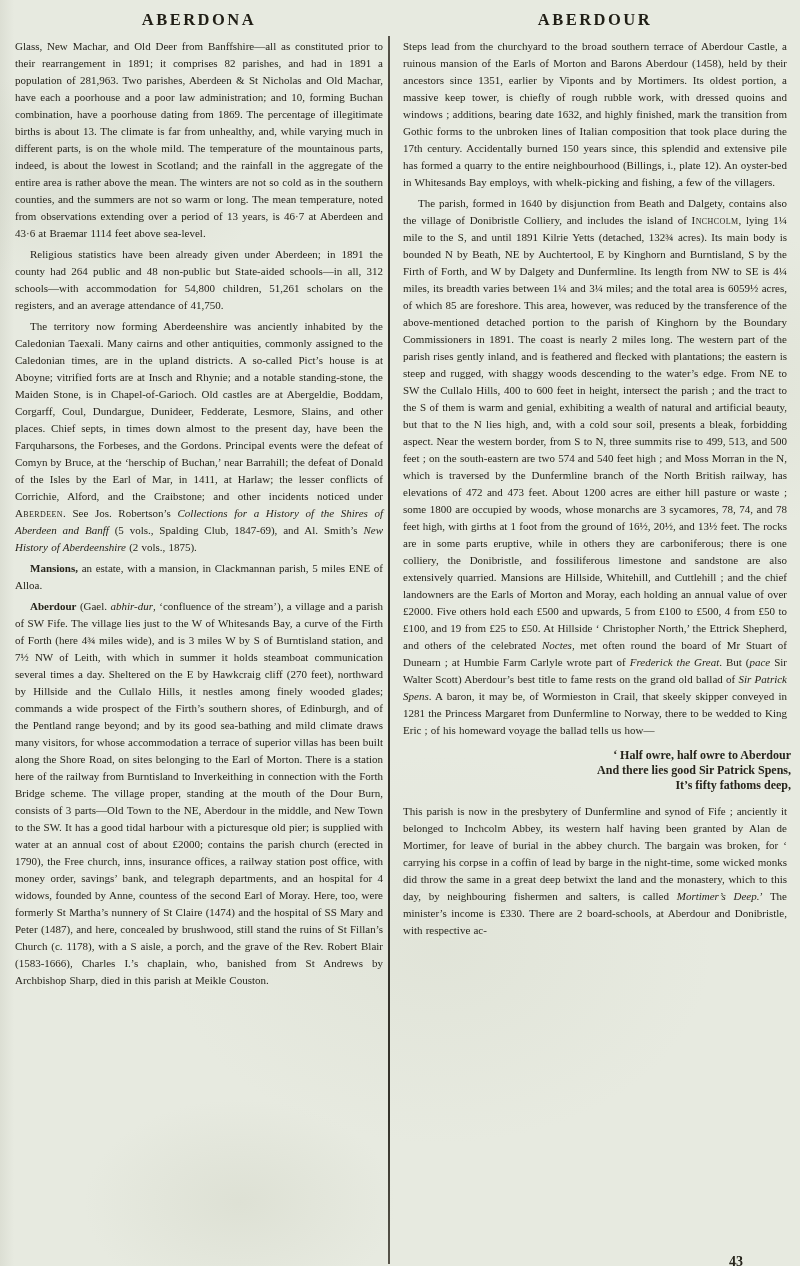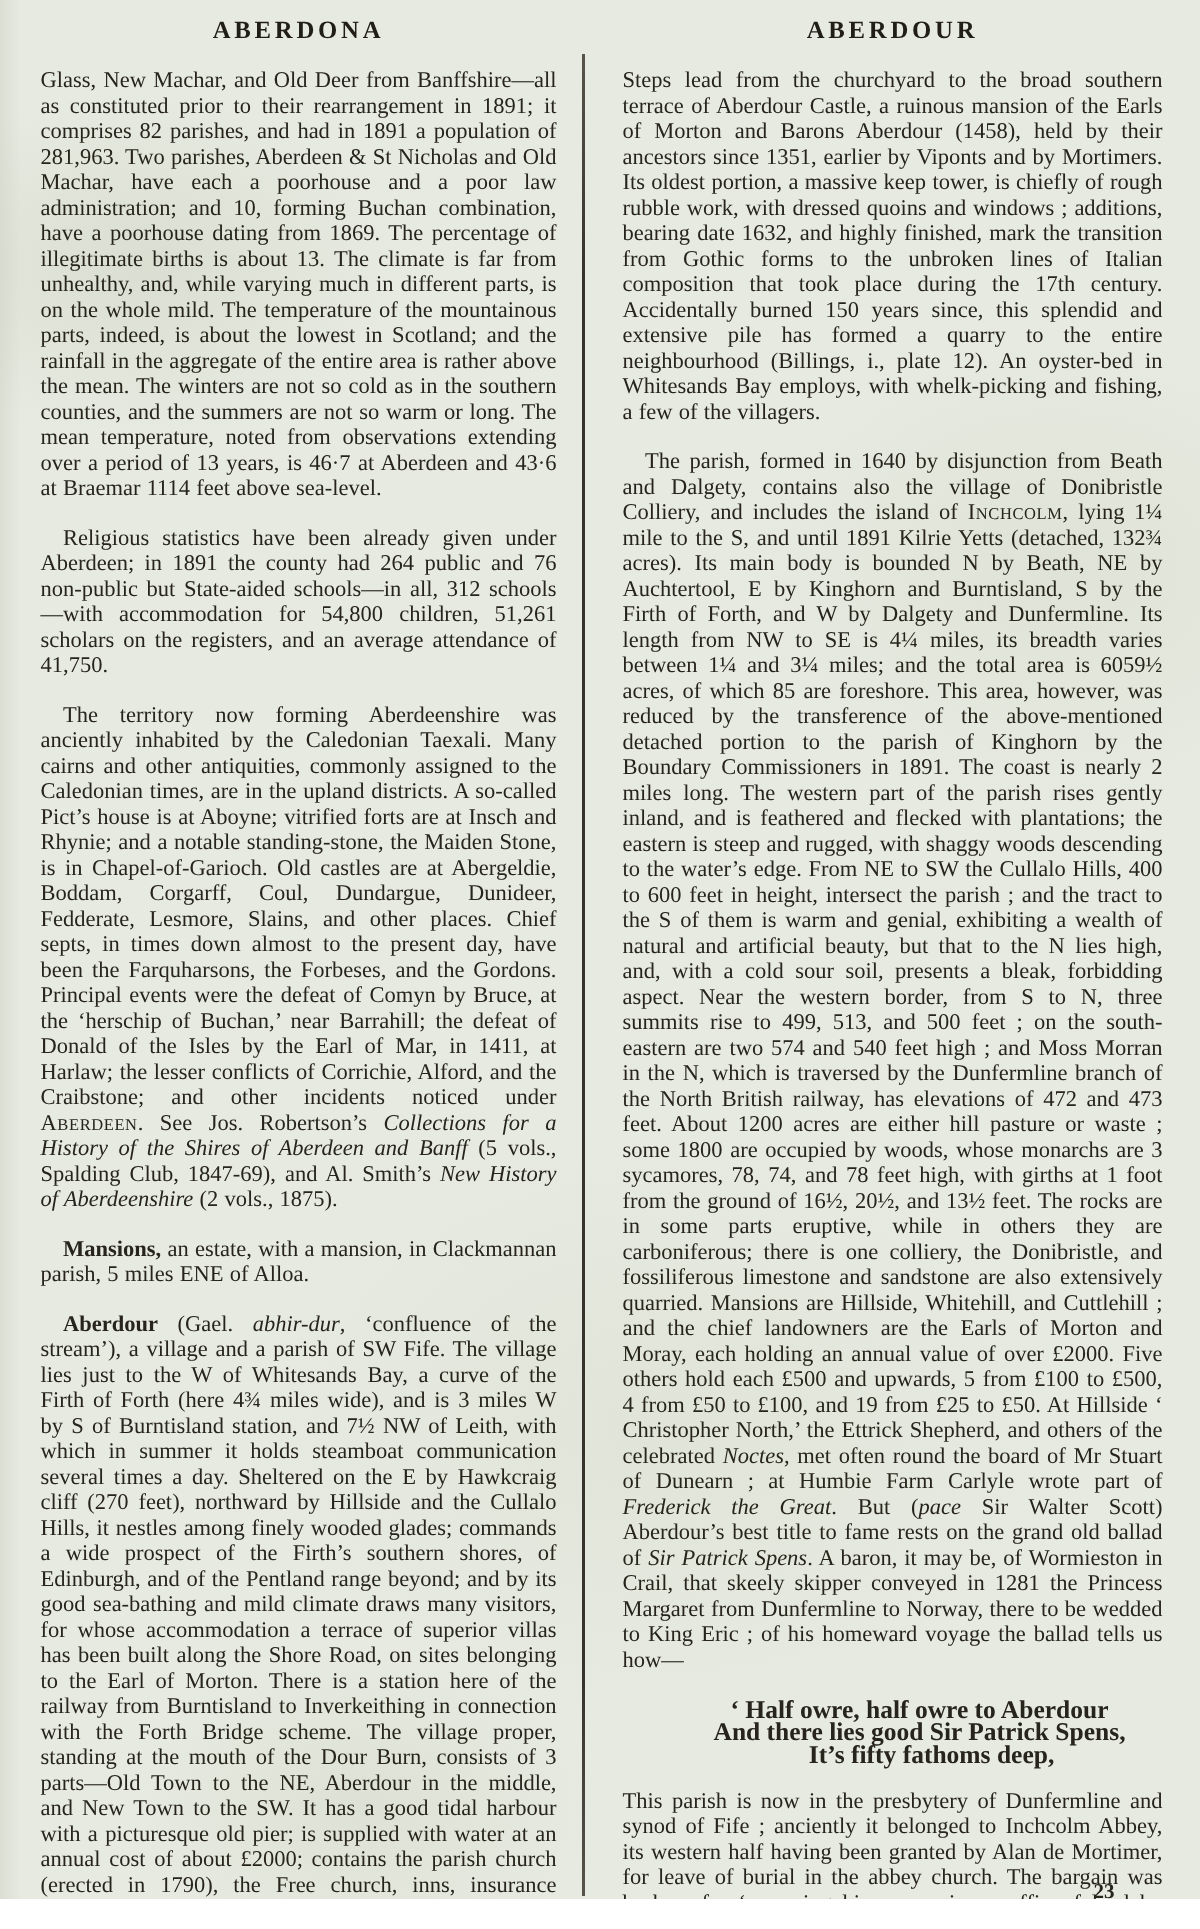--- a/index.html
+++ b/index.html
@@ -24,48 +24,48 @@
   .col-right{left:399px;width:392px;}
   .col-header{
     text-align:center;font-weight:bold;font-size:16.5px;letter-spacing:2.5px;
     color:#201e15;margin:2px 0 8px 0;
   }
   .divider{
     position:absolute;left:388px;top:36px;width:2px;height:1228px;
     background:linear-gradient(#57544a, #35332b 12%, #35332b 88%, #57544a);
   }
   .para{
-    margin:16px;font-size:15px;line-height:17px;text-align:justify;
+    margin:4px;font-size:11px;line-height:17px;text-align:justify;
     word-spacing:0.4px;
   }
   .para.indent{text-indent:15px;}
   .b{font-weight:bold;}
   .i{font-style:italic;}
   .sc{font-variant:small-caps;letter-spacing:.4px;}
   .verse{
-    margin:9px 0 10px 36px;font-size:17px;line-height:15px;font-weight:bold;
-    text-align:center;
+    margin:9px 0 10px 36px;font-size:12px;line-height:15px;font-weight:bold;
+    text-align:right;
   }
   .verse-line{white-space:nowrap;}
   .verse-line.vindent{padding-left:16px;}
   .page-number{
     position:absolute;left:716px;top:1254px;width:40px;
     font-size:14px;font-weight:bold;text-align:center;color:#26241b;
   }
 </style>
 </head>
 <body>
 
 <div class="page">
 
   <div class="col col-left">
     <div class="col-header">ABERDONA</div>
     <div>
         <p class="para"><span>Glass, New Machar, and Old Deer from Banffshire—all as constituted prior to their rearrangement in 1891; it comprises 82 parishes, and had in 1891 a population of 281,963.  Two parishes, Aberdeen &amp; St Nicholas and Old Machar, have each a poorhouse and a poor law administration; and 10, forming Buchan combination, have a poorhouse dating from 1869.  The percentage of illegitimate births is about 13.  The climate is far from unhealthy, and, while varying much in different parts, is on the whole mild.  The temperature of the mountainous parts, indeed, is about the lowest in Scotland; and the rainfall in the aggregate of the entire area is rather above the mean.  The winters are not so cold as in the southern counties, and the summers are not so warm or long.  The mean temperature, noted from observations extending over a period of 13 years, is 46·7 at Aberdeen and 43·6 at Braemar 1114 feet above sea-level.</span></p>
-        <p class="para indent"><span>Religious statistics have been already given under Aberdeen; in 1891 the county had 264 public and 76 non-public but State-aided schools—in all, 312 schools—with accommodation for 54,800 children, 51,261 scholars on the registers, and an average attendance of 41,750.</span></p>
+        <p class="para indent"><span>Religious statistics have been already given under Aberdeen; in 1891 the county had 264 public and 48 non-public but State-aided schools—in all, 312 schools—with accommodation for 54,800 children, 51,261 scholars on the registers, and an average attendance of 41,750.</span></p>
         <p class="para indent"><span>The territory now forming Aberdeenshire was anciently inhabited by the Caledonian Taexali.  Many cairns and other antiquities, commonly assigned to the Caledonian times, are in the upland districts.  A so-called Pict’s house is at Aboyne; vitrified forts are at Insch and Rhynie; and a notable standing-stone, the Maiden Stone, is in Chapel-of-Garioch.  Old castles are at Abergeldie, Boddam, Corgarff, Coul, Dundargue, Dunideer, Fedderate, Lesmore, Slains, and other places.  Chief septs, in times down almost to the present day, have been the Farquharsons, the Forbeses, and the Gordons.  Principal events were the defeat of Comyn by Bruce, at the ‘herschip of Buchan,’ near Barrahill; the defeat of Donald of the Isles by the Earl of Mar, in 1411, at Harlaw; the lesser conflicts of Corrichie, Alford, and the Craibstone; and other incidents noticed under </span><span class="sc">Aberdeen</span><span>.  See Jos. Robertson’s </span><span class="i">Collections for a History of the Shires of Aberdeen and Banff</span><span> (5 vols., Spalding Club, 1847-69), and Al. Smith’s </span><span class="i">New History of Aberdeenshire</span><span> (2 vols., 1875).</span></p>
         <p class="para indent"><span class="b">Mansions,</span><span> an estate, with a mansion, in Clackmannan parish, 5 miles ENE of Alloa.</span></p>
         <p class="para indent"><span class="b">Aberdour</span><span> (Gael. </span><span class="i">abhir-dur</span><span>, ‘confluence of the stream’), a village and a parish of SW Fife.  The village lies just to the W of Whitesands Bay, a curve of the Firth of Forth (here 4¾ miles wide), and is 3 miles W by S of Burntisland station, and 7½ NW of Leith, with which in summer it holds steamboat communication several times a day.  Sheltered on the E by Hawkcraig cliff (270 feet), northward by Hillside and the Cullalo Hills, it nestles among finely wooded glades; commands a wide prospect of the Firth’s southern shores, of Edinburgh, and of the Pentland range beyond; and by its good sea-bathing and mild climate draws many visitors, for whose accommodation a terrace of superior villas has been built along the Shore Road, on sites belonging to the Earl of Morton.  There is a station here of the railway from Burntisland to Inverkeithing in connection with the Forth Bridge scheme.  The village proper, standing at the mouth of the Dour Burn, consists of 3 parts—Old Town to the NE, Aberdour in the middle, and New Town to the SW.  It has a good tidal harbour with a picturesque old pier; is supplied with water at an annual cost of about £2000; contains the parish church (erected in 1790), the Free church, inns, insurance offices, a railway station post office, with money order, savings’ bank, and telegraph departments, and an hospital for 4 widows, founded by Anne, countess of the second Earl of Moray.  Here, too, were formerly St Martha’s nunnery of St Claire (1474) and the hospital of SS Mary and Peter (1487), and here, concealed by brushwood, still stand the ruins of St Fillan’s Church (c. 1178), with a S aisle, a porch, and the grave of the Rev. Robert Blair (1583-1666), Charles I.’s chaplain, who, banished from St Andrews by Archbishop Sharp, died in this parish at Meikle Couston.</span></p>
       </div>
   </div>
 
   <div class="divider"></div>
 
   <div class="col col-right">
     <div class="col-header">ABERDOUR</div>
@@ -74,15 +74,15 @@
         <p class="para indent"><span>The parish, formed in 1640 by disjunction from Beath and Dalgety, contains also the village of Donibristle Colliery, and includes the island of </span><span class="sc">Inchcolm</span><span>, lying 1¼ mile to the S, and until 1891 Kilrie Yetts (detached, 132¾ acres). Its main body is bounded N by Beath, NE by Auchtertool, E by Kinghorn and Burntisland, S by the Firth of Forth, and W by Dalgety and Dunfermline.  Its length from NW to SE is 4¼ miles, its breadth varies between 1¼ and 3¼ miles; and the total area is 6059½ acres, of which 85 are foreshore.  This area, however, was reduced by the transference of the above-mentioned detached portion to the parish of Kinghorn by the Boundary Commissioners in 1891.  The coast is nearly 2 miles long. The western part of the parish rises gently inland, and is feathered and flecked with plantations; the eastern is steep and rugged, with shaggy woods descending to the water’s edge.  From NE to SW the Cullalo Hills, 400 to 600 feet in height, intersect the parish ; and the tract to the S of them is warm and genial, exhibiting a wealth of natural and artificial beauty, but that to the N lies high, and, with a cold sour soil, presents a bleak, forbidding aspect.  Near the western border, from S to N, three summits rise to 499, 513, and 500 feet ; on the south-eastern are two 574 and 540 feet high ; and Moss Morran in the N, which is traversed by the Dunfermline branch of the North British railway, has elevations of 472 and 473 feet.  About 1200 acres are either hill pasture or waste ; some 1800 are occupied by woods, whose monarchs are 3 sycamores, 78, 74, and 78 feet high, with girths at 1 foot from the ground of 16½, 20½, and 13½ feet.  The rocks are in some parts eruptive, while in others they are carboniferous; there is one colliery, the Donibristle, and fossiliferous limestone and sandstone are also extensively quarried.  Mansions are Hillside, Whitehill, and Cuttlehill ; and the chief landowners are the Earls of Morton and Moray, each holding an annual value of over £2000.  Five others hold each £500 and upwards, 5 from £100 to £500, 4 from £50 to £100, and 19 from £25 to £50.  At Hillside ‘ Christopher North,’ the Ettrick Shepherd, and others of the celebrated </span><span class="i">Noctes</span><span>, met often round the board of Mr Stuart of Dunearn ; at Humbie Farm Carlyle wrote part of </span><span class="i">Frederick the Great</span><span>.  But (</span><span class="i">pace</span><span> Sir Walter Scott) Aberdour’s best title to fame rests on the grand old ballad of </span><span class="i">Sir Patrick Spens</span><span>.  A baron, it may be, of Wormieston in Crail, that skeely skipper conveyed in 1281 the Princess Margaret from Dunfermline to Norway, there to be wedded to King Eric ; of his homeward voyage the ballad tells us how—</span></p>
         <div class="verse">
           <div class="verse-line">‘ Half owre, half owre to Aberdour</div>
           <div class="verse-line">And there lies good Sir Patrick Spens,</div>
           <div class="verse-line vindent">It’s fifty fathoms deep,</div>
         </div>
         <p class="para"><span>This parish is now in the presbytery of Dunfermline and synod of Fife ;  anciently it belonged to Inchcolm Abbey, its western half having been granted by Alan de Mortimer, for leave of burial in the abbey church. The bargain was broken, for ‘ carrying his corpse in a coffin of lead by barge in the night-time, some wicked monks did throw the same in a great deep betwixt the land and the monastery, which to this day, by neighbouring fishermen and salters, is called </span><span class="i">Mortimer’s Deep.</span><span>’ The minister’s income is £330.   There are 2 board-schools, at Aberdour and Donibristle, with respective ac-</span></p>
       </div>
   </div>
 
-  <div class="page-number">23</div>
+  <div class="page-number">43</div>
 
 </div>
 
 </body></html>

